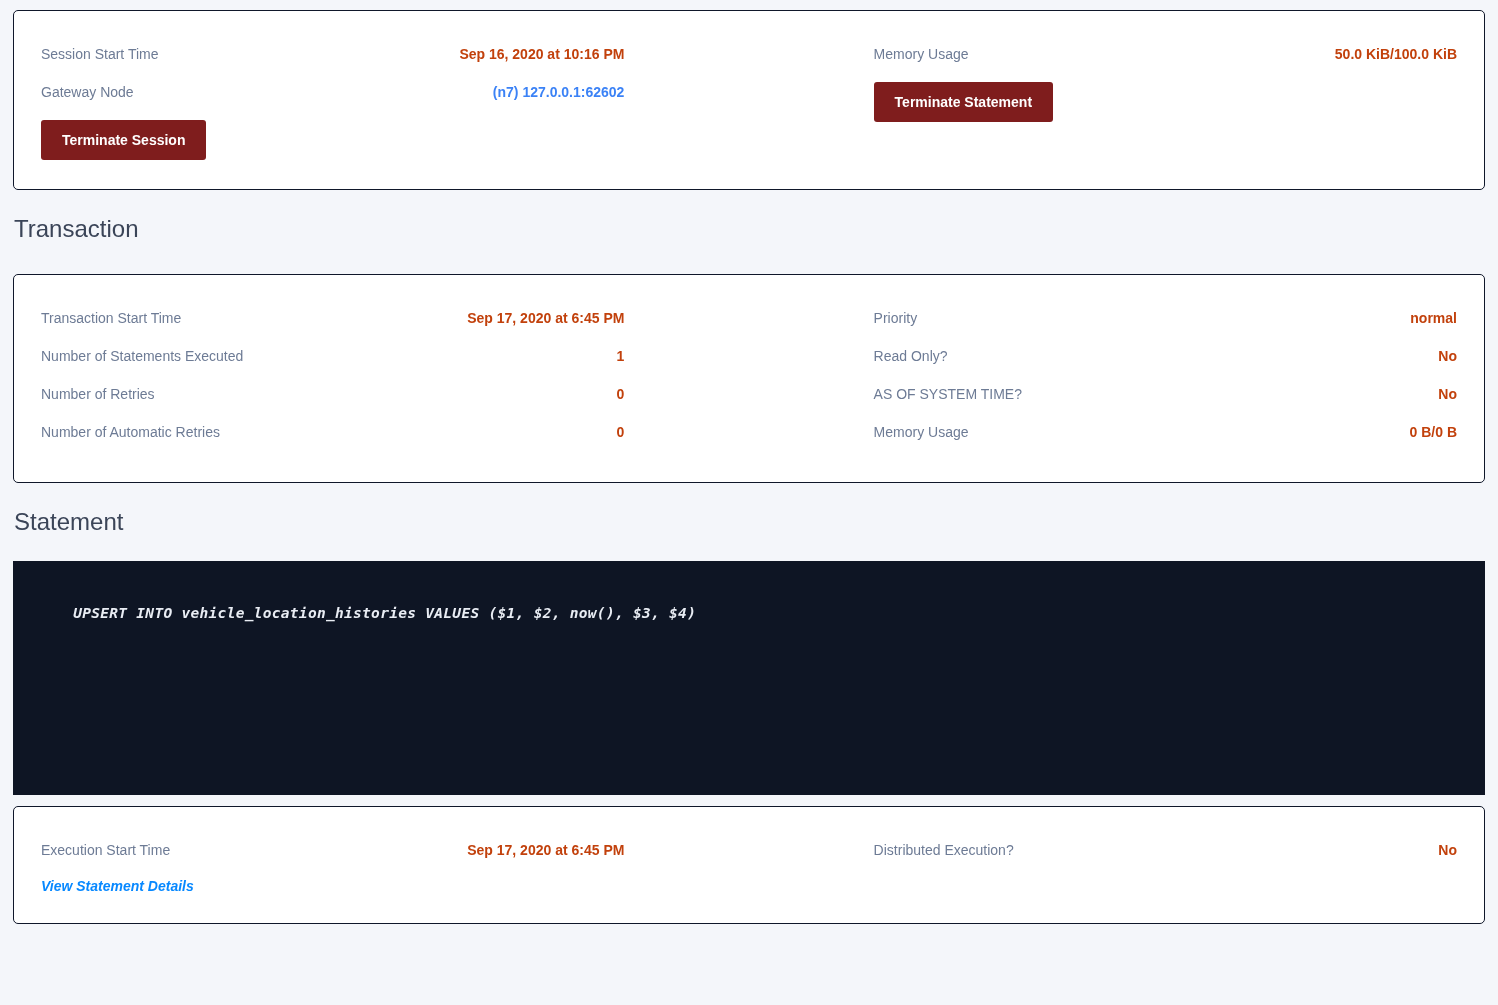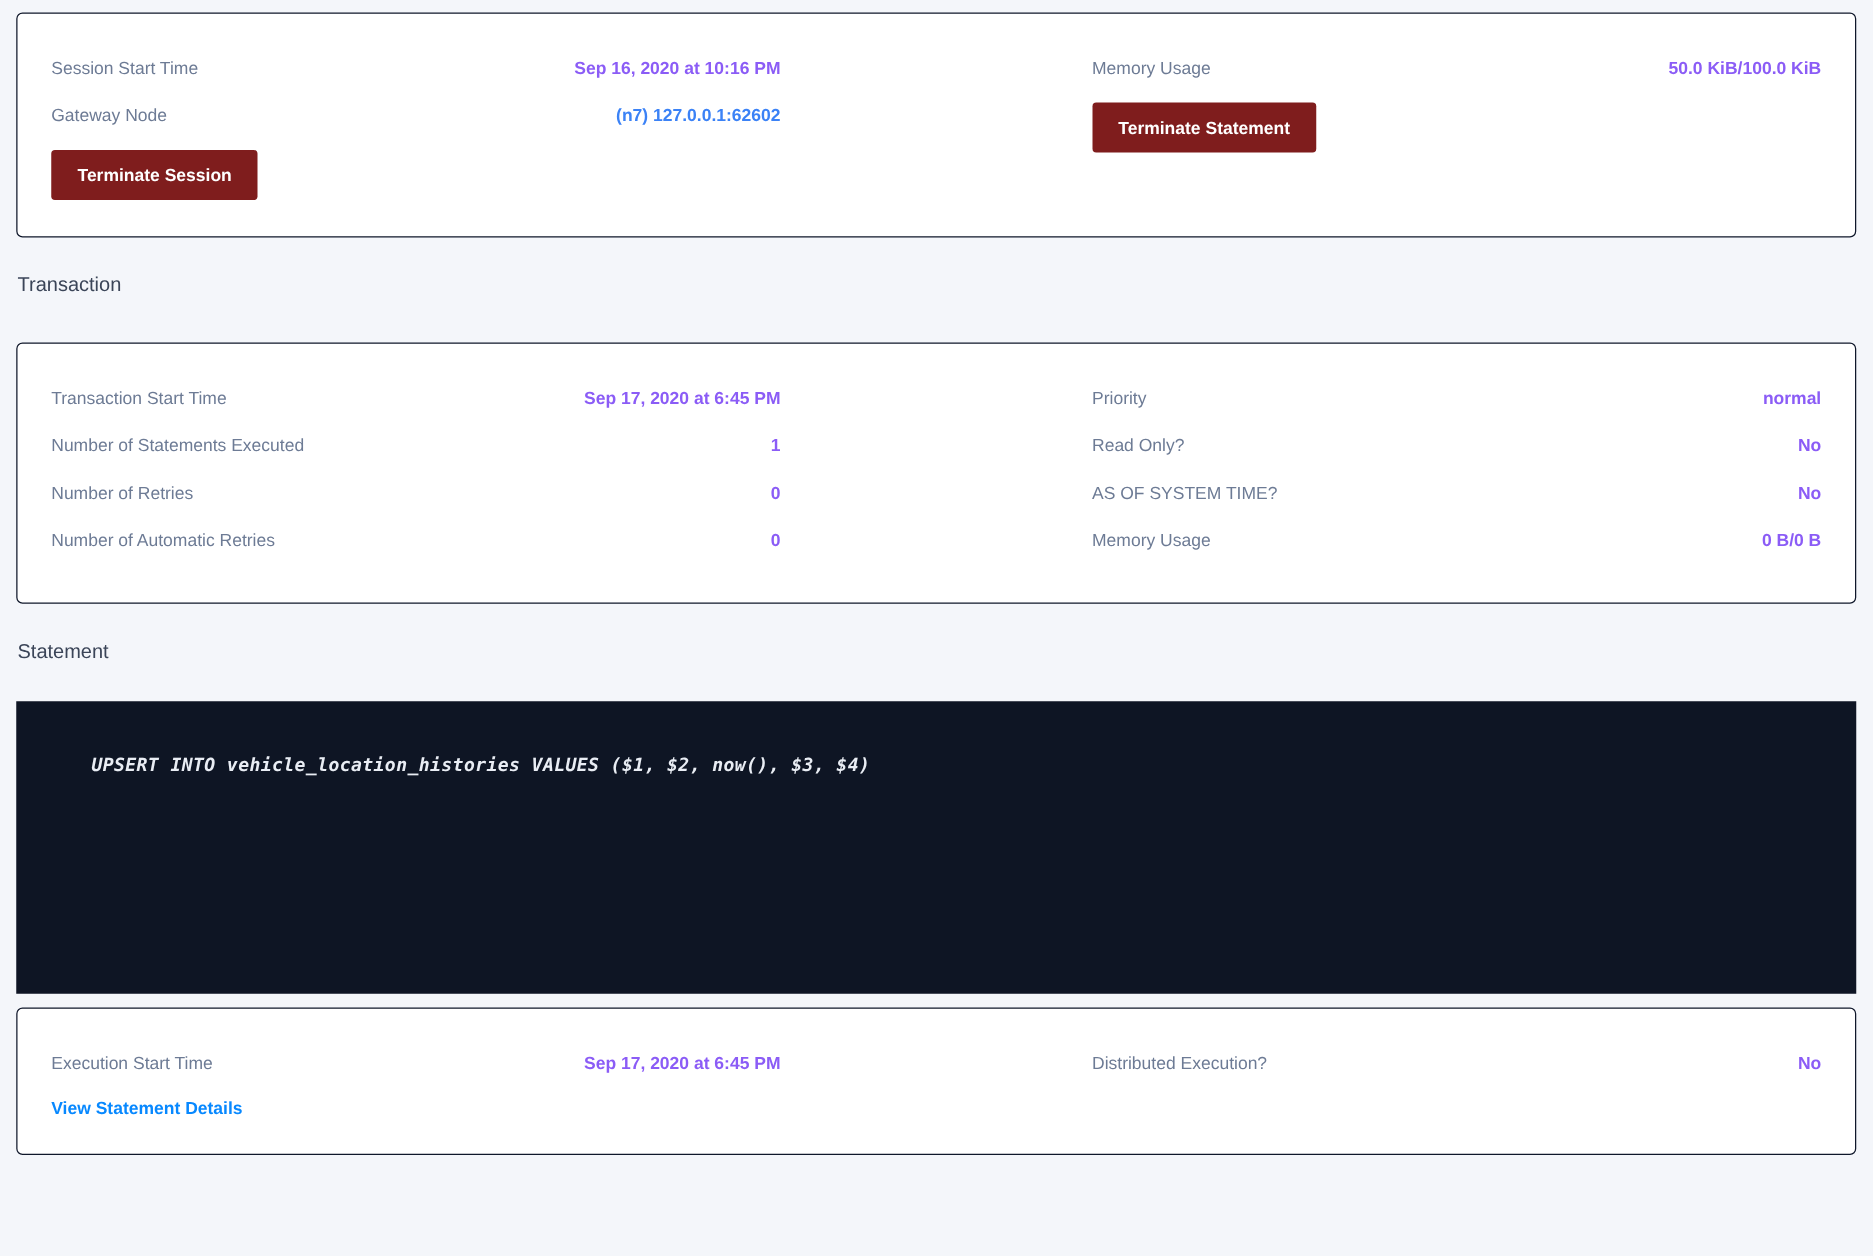--- a/index.html
+++ b/index.html
@@ -25,41 +25,41 @@
   .card .col { width: 41.2%; }
 
   .row {
     height: 38px;
     display: flex;
     justify-content: space-between;
     align-items: center;
     font-size: 14px;
   }
   .row .label { color: #6d7b95; font-weight: 400; }
-  .row .value { color: #8b5cf6; font-weight: 700; text-align: right; }
+  .row .value { color: #c2410c; font-weight: 700; text-align: right; }
   .row .value.link-value { color: #3b82f6; text-decoration: none; cursor: pointer; }
 
   .btn {
     display: inline-block;
     margin-top: 9px;
     height: 40px;
     padding: 0 21px;
     background: #7f1d1d;
     border: none;
     border-radius: 3px;
     color: #ffffff;
     font-family: "Liberation Sans", sans-serif;
     font-size: 14px;
     font-weight: 700;
     cursor: pointer;
   }
 
   .section-title {
     margin: 25px 0 0 0;
-    font-size: 16px;
+    font-size: 24px;
     line-height: 28px;
     font-weight: 400;
     color: #3b4558;
     padding-left: 1px;
   }
 
   .card-spaced { margin-top: 31px; padding-bottom: 31px; }
 
   .code-block {
     margin-top: 25px;
@@ -77,20 +77,21 @@
 
   .card-bottom { margin-top: 11px; padding-bottom: 20px; gap: 37px; }
 
   .link-row { height: 34px; display: flex; align-items: center; }
   .text-link {
     color: #0788ff;
     font-size: 14px;
     font-weight: 600;
     text-decoration: none;
     cursor: pointer;
+    font-style: italic;
   }
 </style>
 </head>
 <body>
 
 <div class="page">
 
   <div class="card">
     <div class="col">
       <div class="row">

